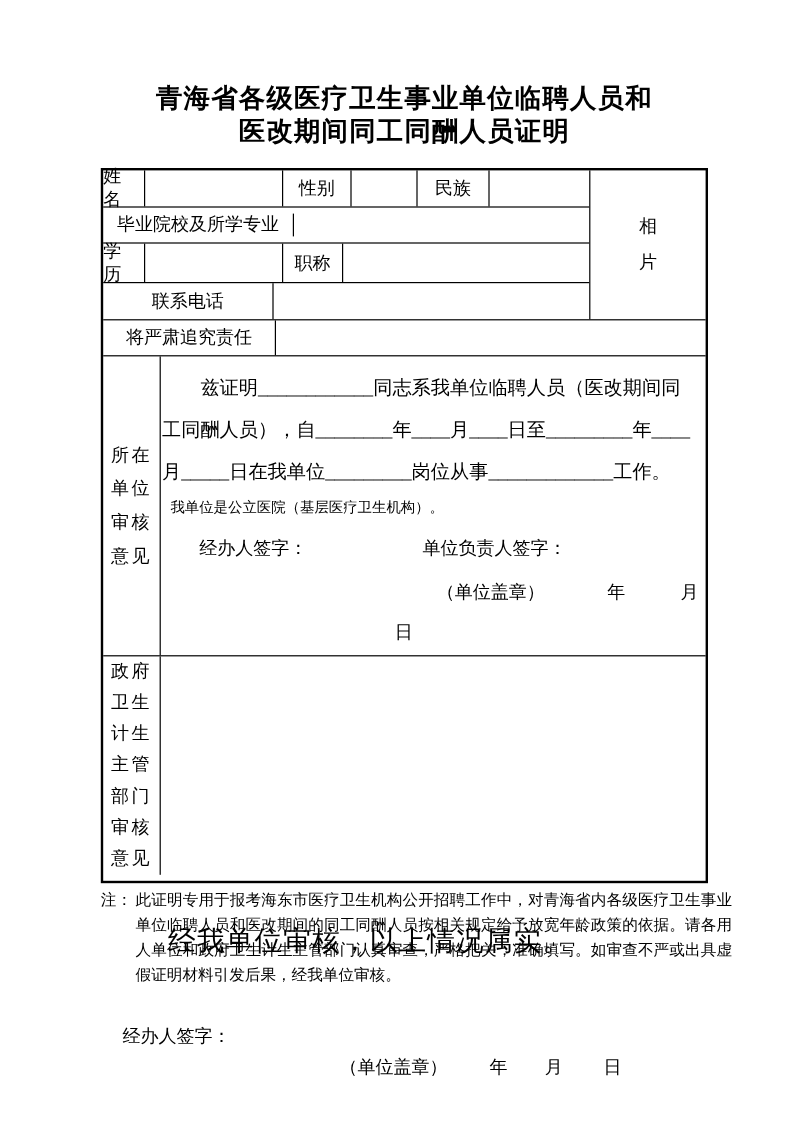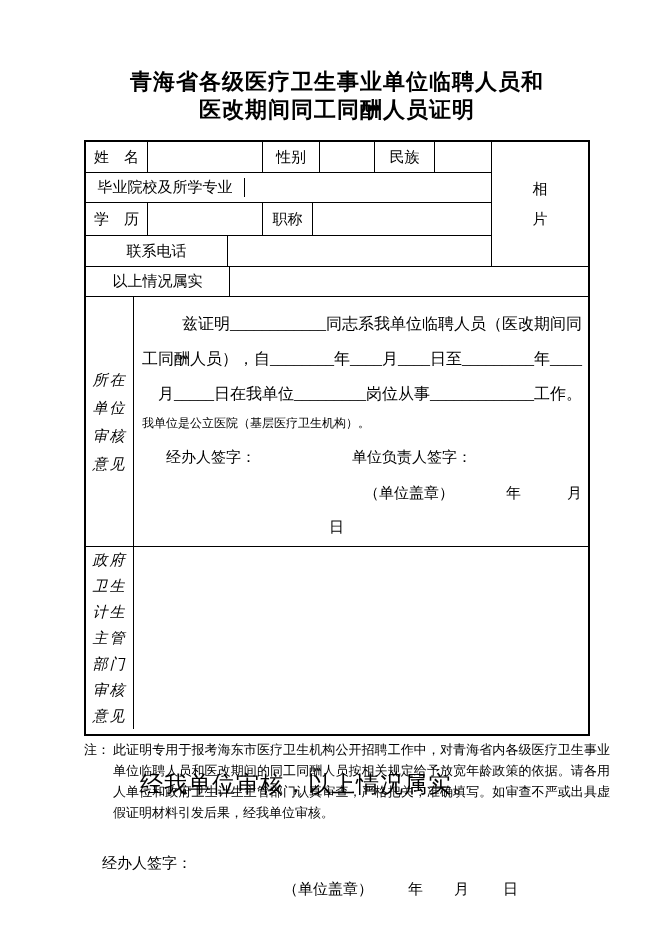--- a/index.html
+++ b/index.html
@@ -27,44 +27,44 @@
   .cell{box-sizing:border-box;display:flex;align-items:center;justify-content:center;}
   .br{border-right:1px solid #000;}
 
   .top-block{display:flex;height:125px;border-bottom:1px solid #000;box-sizing:border-box;}
   .top-left{width:406px;box-sizing:border-box;border-right:1px solid #000;display:flex;flex-direction:column;}
   .hrow{display:flex;box-sizing:border-box;}
   .r1{height:31px;border-bottom:1px solid #000;}
   .r2{height:30px;border-bottom:1px solid #000;align-items:center;}
   .r3{height:33px;border-bottom:1px solid #000;}
   .r4{height:30px;}
-  .w-lab{width:62px;}
+  .w-lab{width:35px;}
   .w-blank1{width:115px;}
   .w-sex{width:57px;}
   .w-blank2{width:55px;}
   .w-eth{width:60px;}
   .flexfill{flex:1;}
   .w-school{width:159px;}
   .w-title{width:50px;}
   .w-phone{width:142px;}
   .photo-cell{flex:1;display:flex;flex-direction:column;align-items:center;justify-content:center;line-height:30px;}
 
   .row5{display:flex;height:30px;border-bottom:1px solid #000;box-sizing:border-box;}
   .w-unitlab{width:144px;}
 
   .section{display:flex;box-sizing:border-box;}
   .sec1{height:250px;border-bottom:1px solid #000;}
   .sec2{height:187px;flex-direction:column;}
   .sec-label{
     width:48px;border-right:1px solid #000;box-sizing:border-box;
     display:flex;flex-direction:column;align-items:center;justify-content:center;
   }
-  .sec-label span{display:block;line-height:28px;letter-spacing:2px;font-style:italic;}
+  .sec-label span{display:block;line-height:28px;letter-spacing:2px;}
   .sec2 .sec-label span{line-height:26px;}
-  .sec-content{flex:1;position:relative;box-sizing:border-box;text-align:right;}
+  .sec-content{flex:1;position:relative;box-sizing:border-box;}
 
   .para{
     margin:9px 6px 0 1px;text-indent:2em;
     font-size:16px;line-height:35px;word-break:break-all;
   }
   .abs{position:absolute;white-space:nowrap;}
   .hosp-line{top:118px;left:8px;font-size:12px;}
   .sig-row1a{top:151px;left:32px;}
   .sig-row1b{top:151px;left:218px;}
   .stamp1{top:187px;left:230px;}
@@ -124,21 +124,21 @@
           <div class="cell flexfill"></div>
         </div>
       </div>
       <div class="photo-cell">
         <span>相</span>
         <span>片</span>
       </div>
     </div>
 
     <div class="row5">
-      <div class="cell br w-unitlab">以上情况属实</div>
+      <div class="cell br w-unitlab">将严肃追究责任</div>
       <div class="cell flexfill"></div>
     </div>
 
     <div class="section sec1">
       <div class="sec-label">
         <span>所在</span>
         <span>单位</span>
         <span>审核</span>
         <span>意见</span>
       </div>

